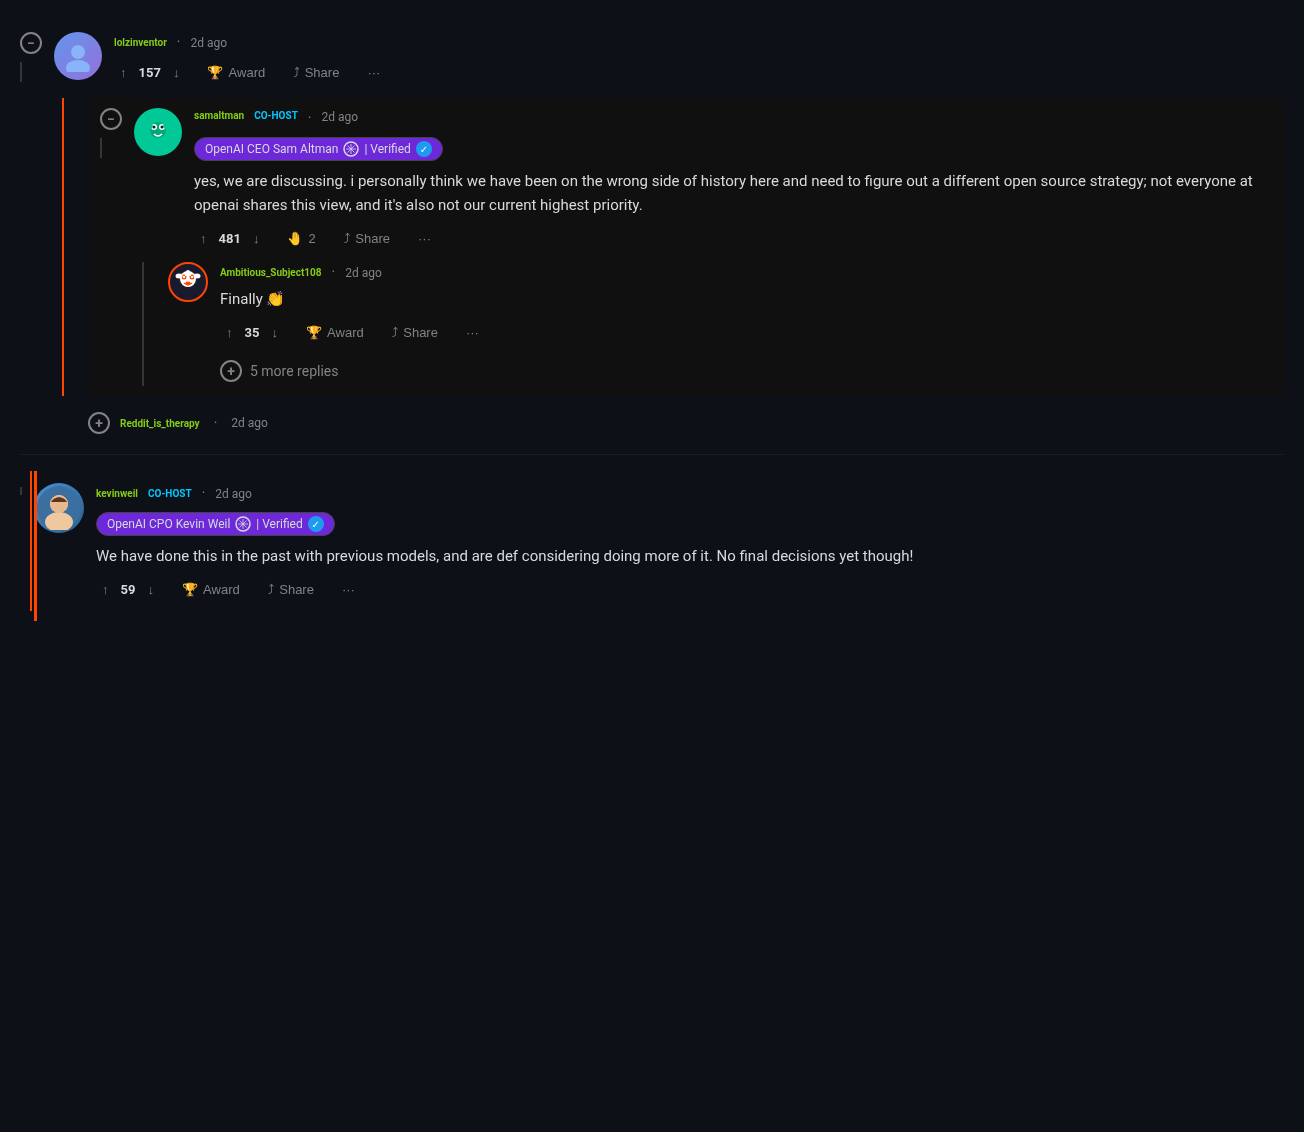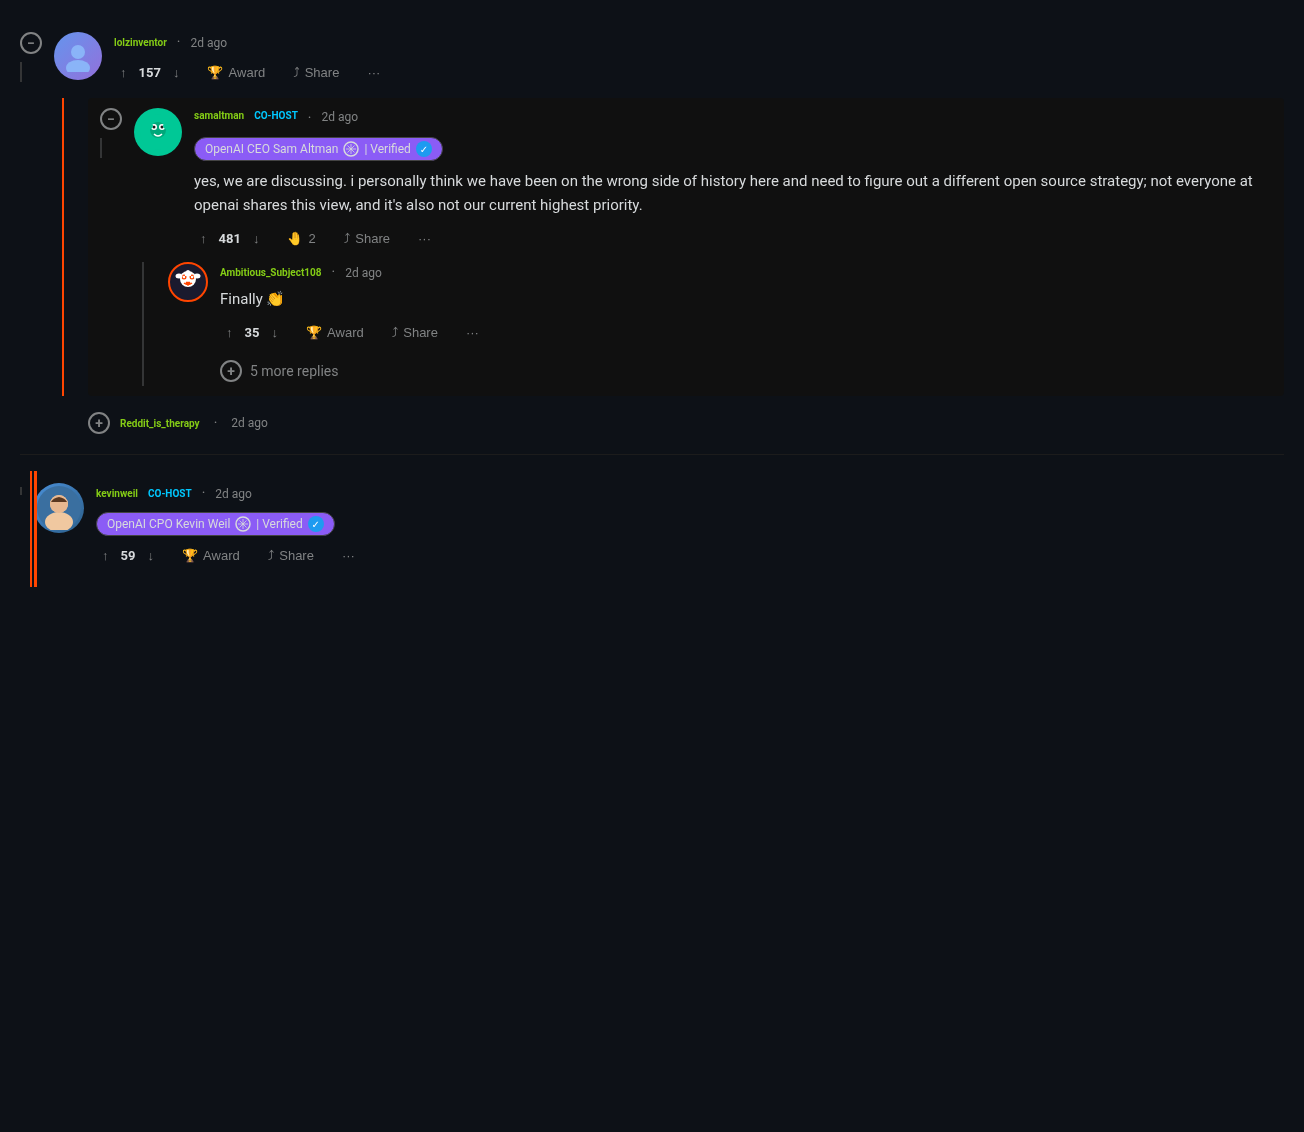--- a/index.html
+++ b/index.html
@@ -58,21 +58,21 @@
     }
 
     .co-host-badge {
       color: #00c8ff;
       font-weight: 700;
       font-size: 10px;
       margin-left: 4px;
     }
 
     .flair-badge {
-      background: #8b5cf6;
+      background: #6d28d9;
       border: 1px solid #444;
       border-radius: 12px;
       padding: 2px 10px;
       font-size: 12px;
       color: #d7dadc;
       display: inline-flex;
       align-items: center;
       gap: 5px;
       margin-top: 4px;
     }
@@ -418,20 +418,21 @@
           <span class="flair-badge">
             <span>OpenAI CPO Kevin Weil</span>
             <svg width="16" height="16" viewBox="0 0 16 16">
               <circle cx="8" cy="8" r="7" fill="none" stroke="#d7dadc" stroke-width="1.5"></circle>
               <path d="M8 3 L8 13 M3 8 L13 8 M4.5 4.5 L11.5 11.5 M11.5 4.5 L4.5 11.5" stroke="#d7dadc" stroke-width="0.8"></path>
             </svg>
             <span>| Verified</span>
             <span class="verified-icon">✓</span>
           </span>
         </div>
+        <div class="comment-text">We have done this in the past with previous models, and are def considering doing more of it. No final decisions yet though!</div>
         <div class="comment-actions">
           <div class="vote-section">
             <button class="action-btn">
               <span>↑</span>
             </button>
             <span class="vote-count">59</span>
             <button class="action-btn">
               <span>↓</span>
             </button>
           </div>

